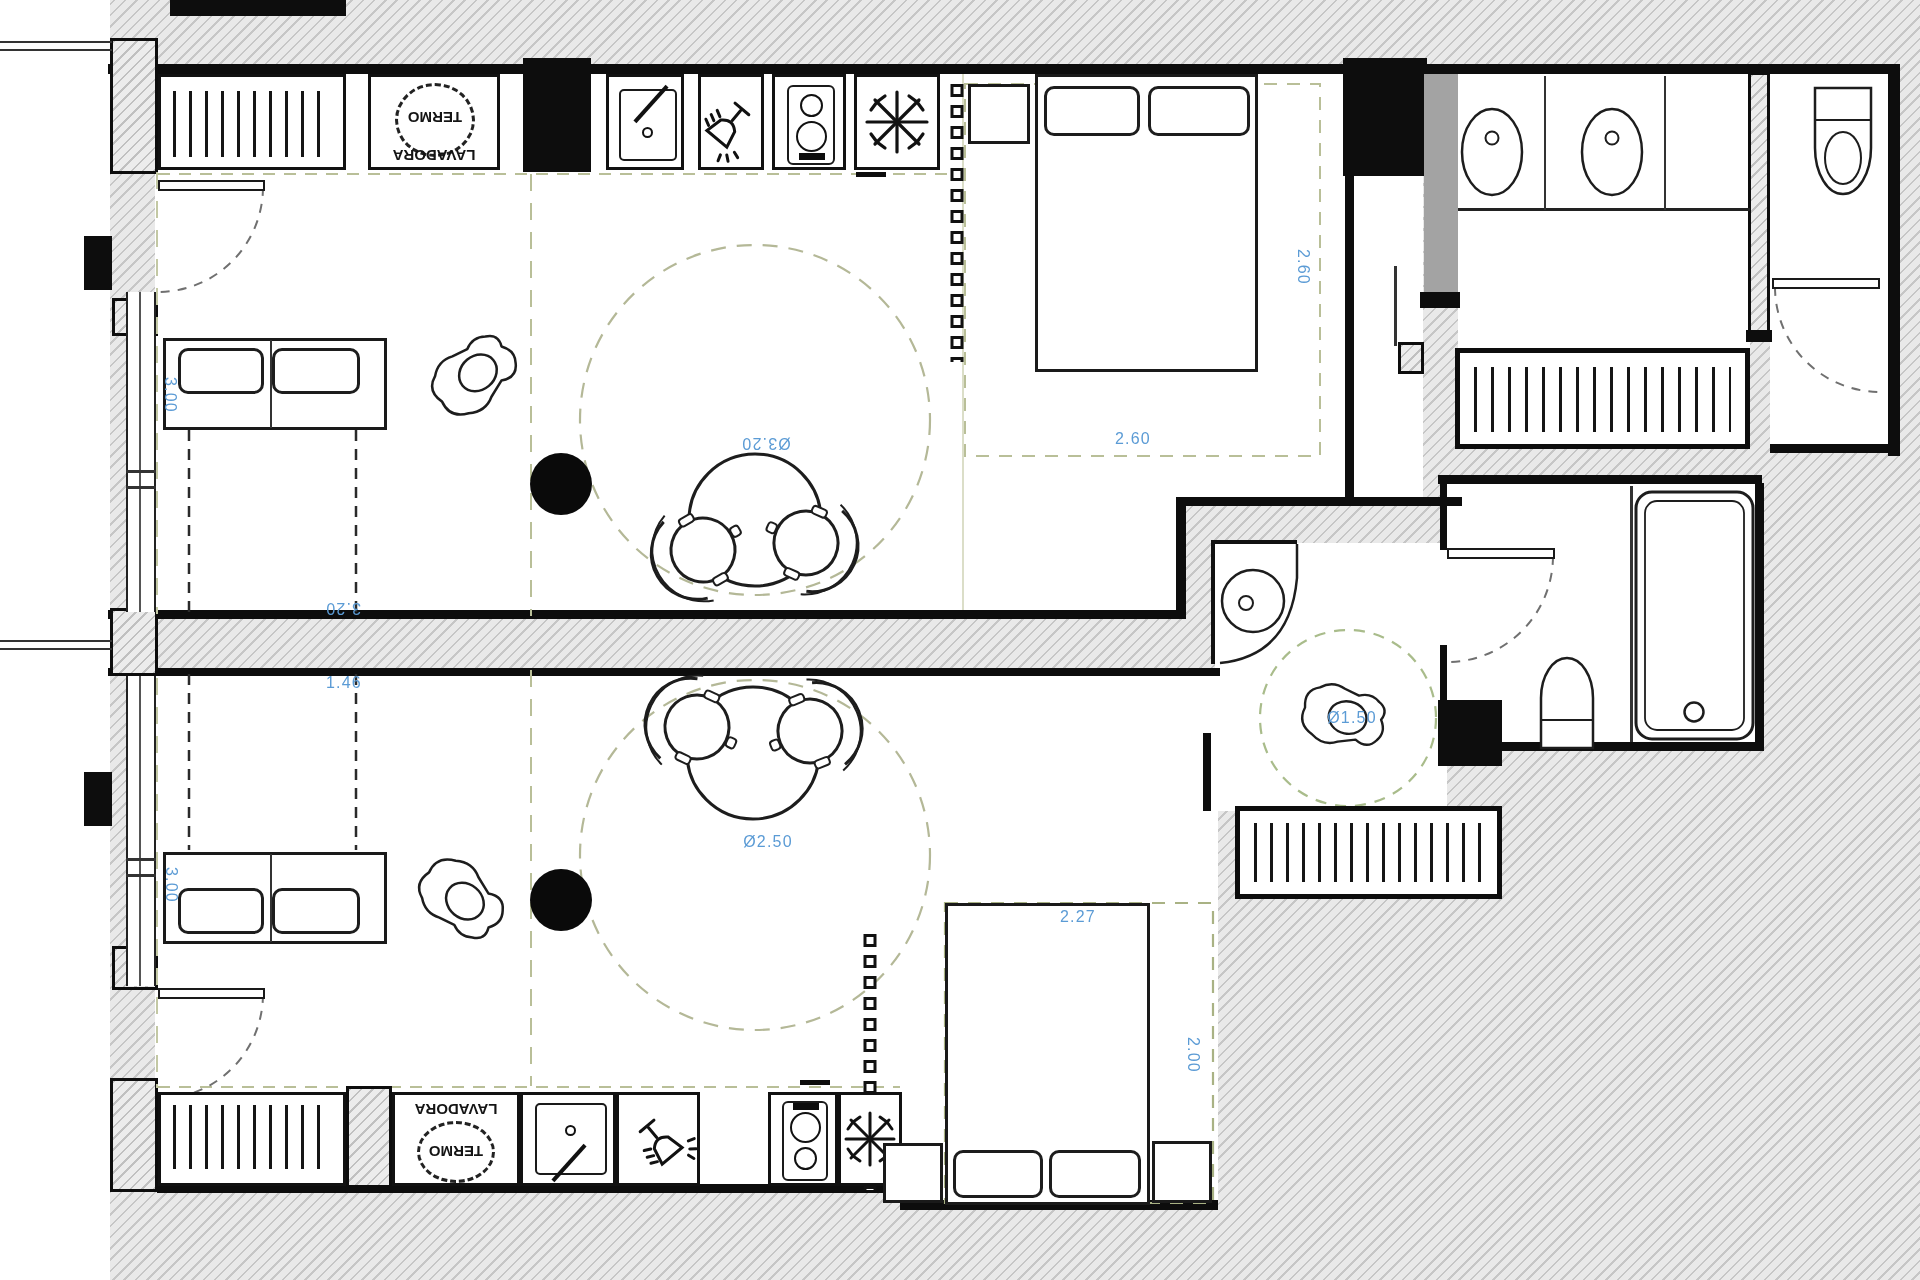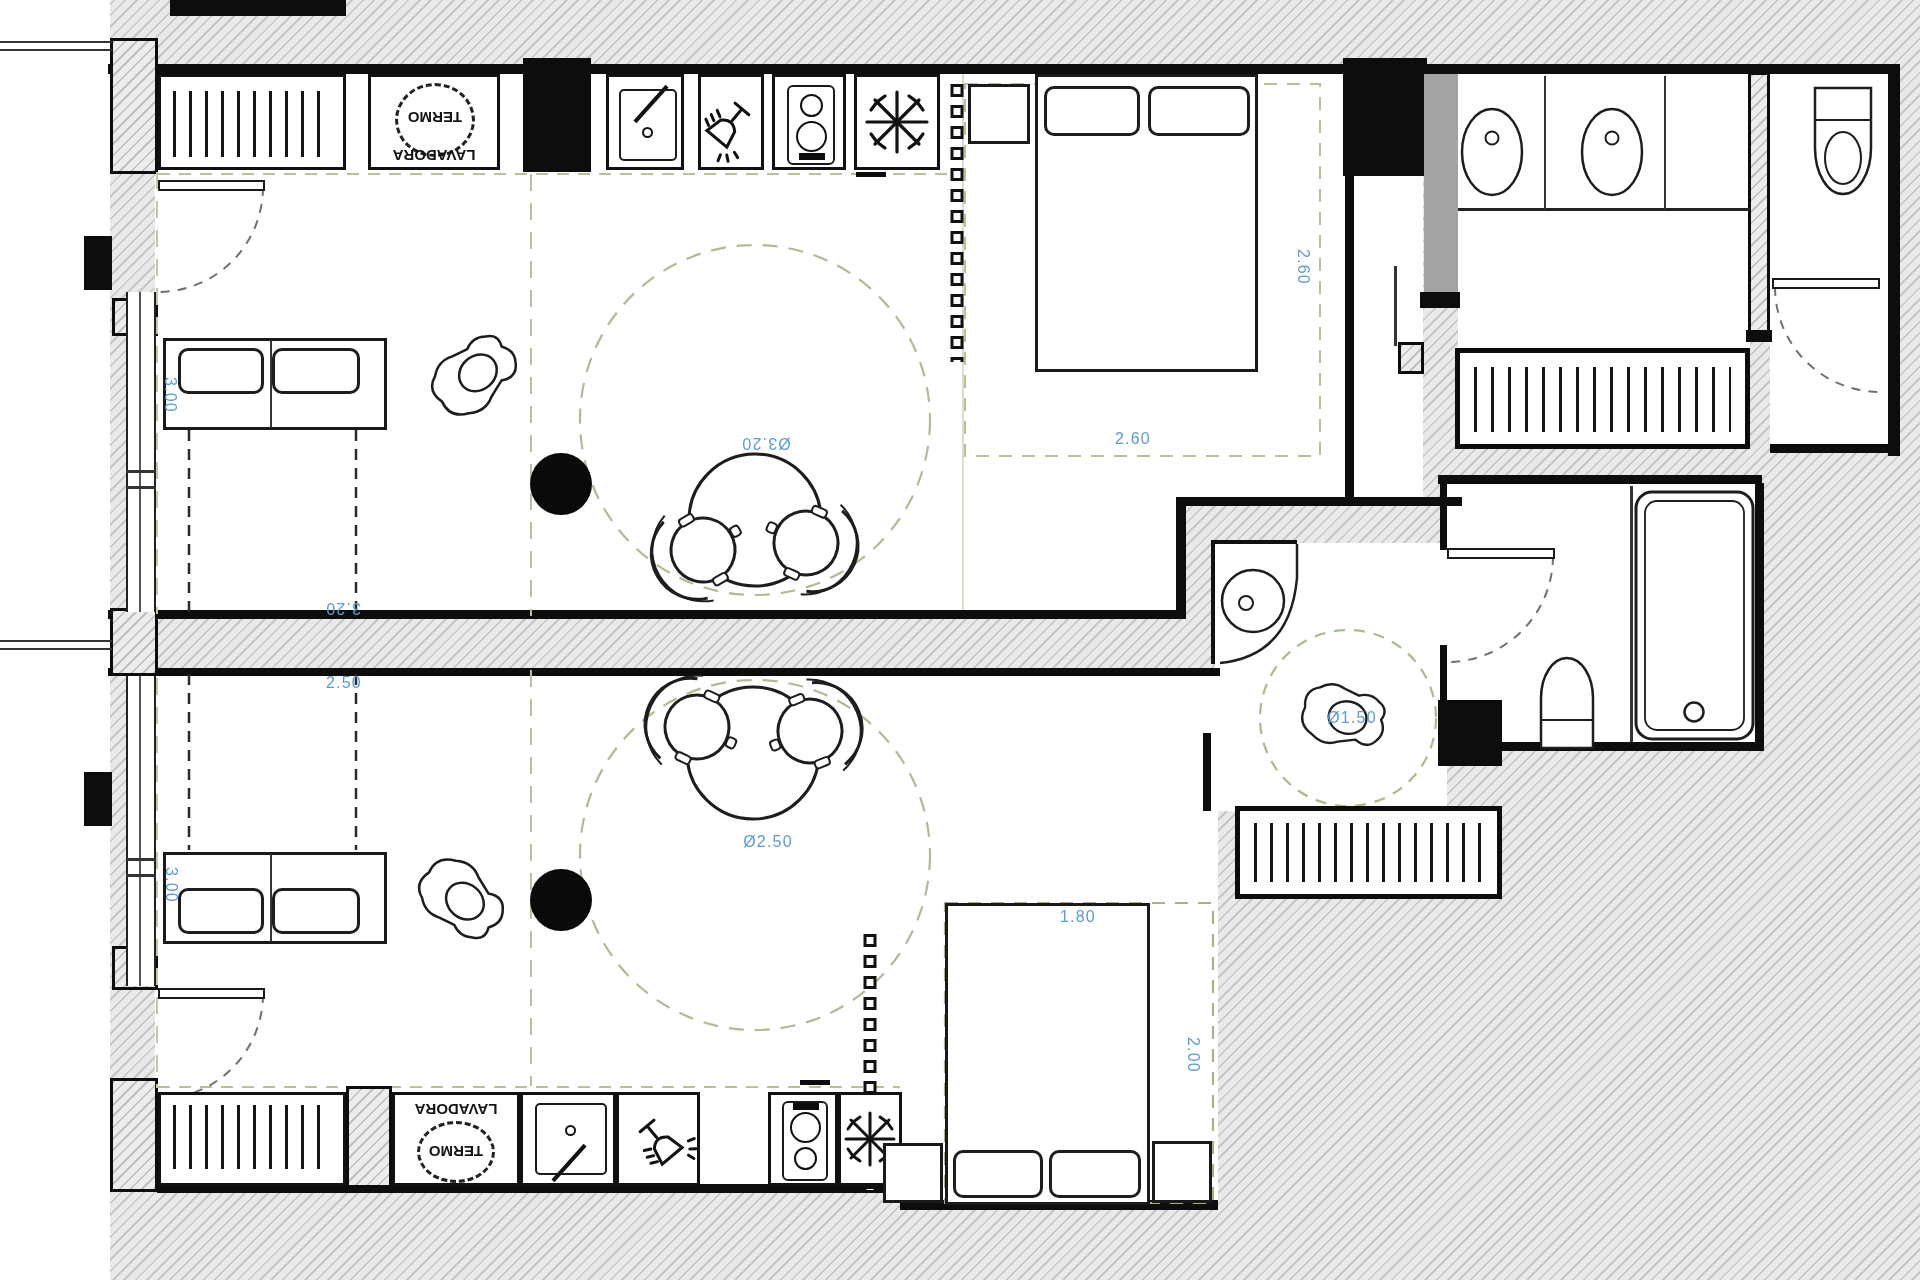--- a/index.html
+++ b/index.html
@@ -339,22 +339,22 @@
   <div class="abs" style="left:126px;top:292px;width:30px;height:320px;background:linear-gradient(90deg,#222 0 2px,#fff 2px 13px,#555 13px 15px,#fff 15px 28px,#222 28px 30px)"></div>
   <div class="line" style="left:126px;top:470px;width:30px;height:3px"></div>
   <div class="line" style="left:126px;top:486px;width:30px;height:3px"></div>
   <div class="abs" style="left:126px;top:676px;width:30px;height:310px;background:linear-gradient(90deg,#222 0 2px,#fff 2px 13px,#555 13px 15px,#fff 15px 28px,#222 28px 30px)"></div>
   <div class="line" style="left:126px;top:858px;width:30px;height:3px"></div>
   <div class="line" style="left:126px;top:874px;width:30px;height:3px"></div>
 
   <div class="dim r90" style="left:140px;top:386px;width:60px">3.00</div>
   <div class="dim r180" style="left:726px;top:434px;width:80px">Ø3.20</div>
   <div class="dim r180" style="left:305px;top:599px;width:76px">3.20</div>
-  <div class="dim" style="left:306px;top:674px;width:76px">2.50</div>
+  <div class="dim" style="left:306px;top:674px;width:76px">1.46</div>
   <div class="dim r90" style="left:1273px;top:258px;width:60px">2.60</div>
   <div class="dim" style="left:1098px;top:430px;width:70px">2.60</div>
   <div class="dim" style="left:728px;top:833px;width:80px">Ø2.50</div>
   <div class="dim r90" style="left:141px;top:876px;width:60px">3.00</div>
-  <div class="dim" style="left:1040px;top:908px;width:76px">1.80</div>
+  <div class="dim" style="left:1040px;top:908px;width:76px">2.27</div>
   <div class="dim r90" style="left:1163px;top:1046px;width:60px">2.00</div>
   <div class="dim" style="left:1312px;top:709px;width:80px">Ø1.50</div>
 
 </div>
 
 </body></html>

